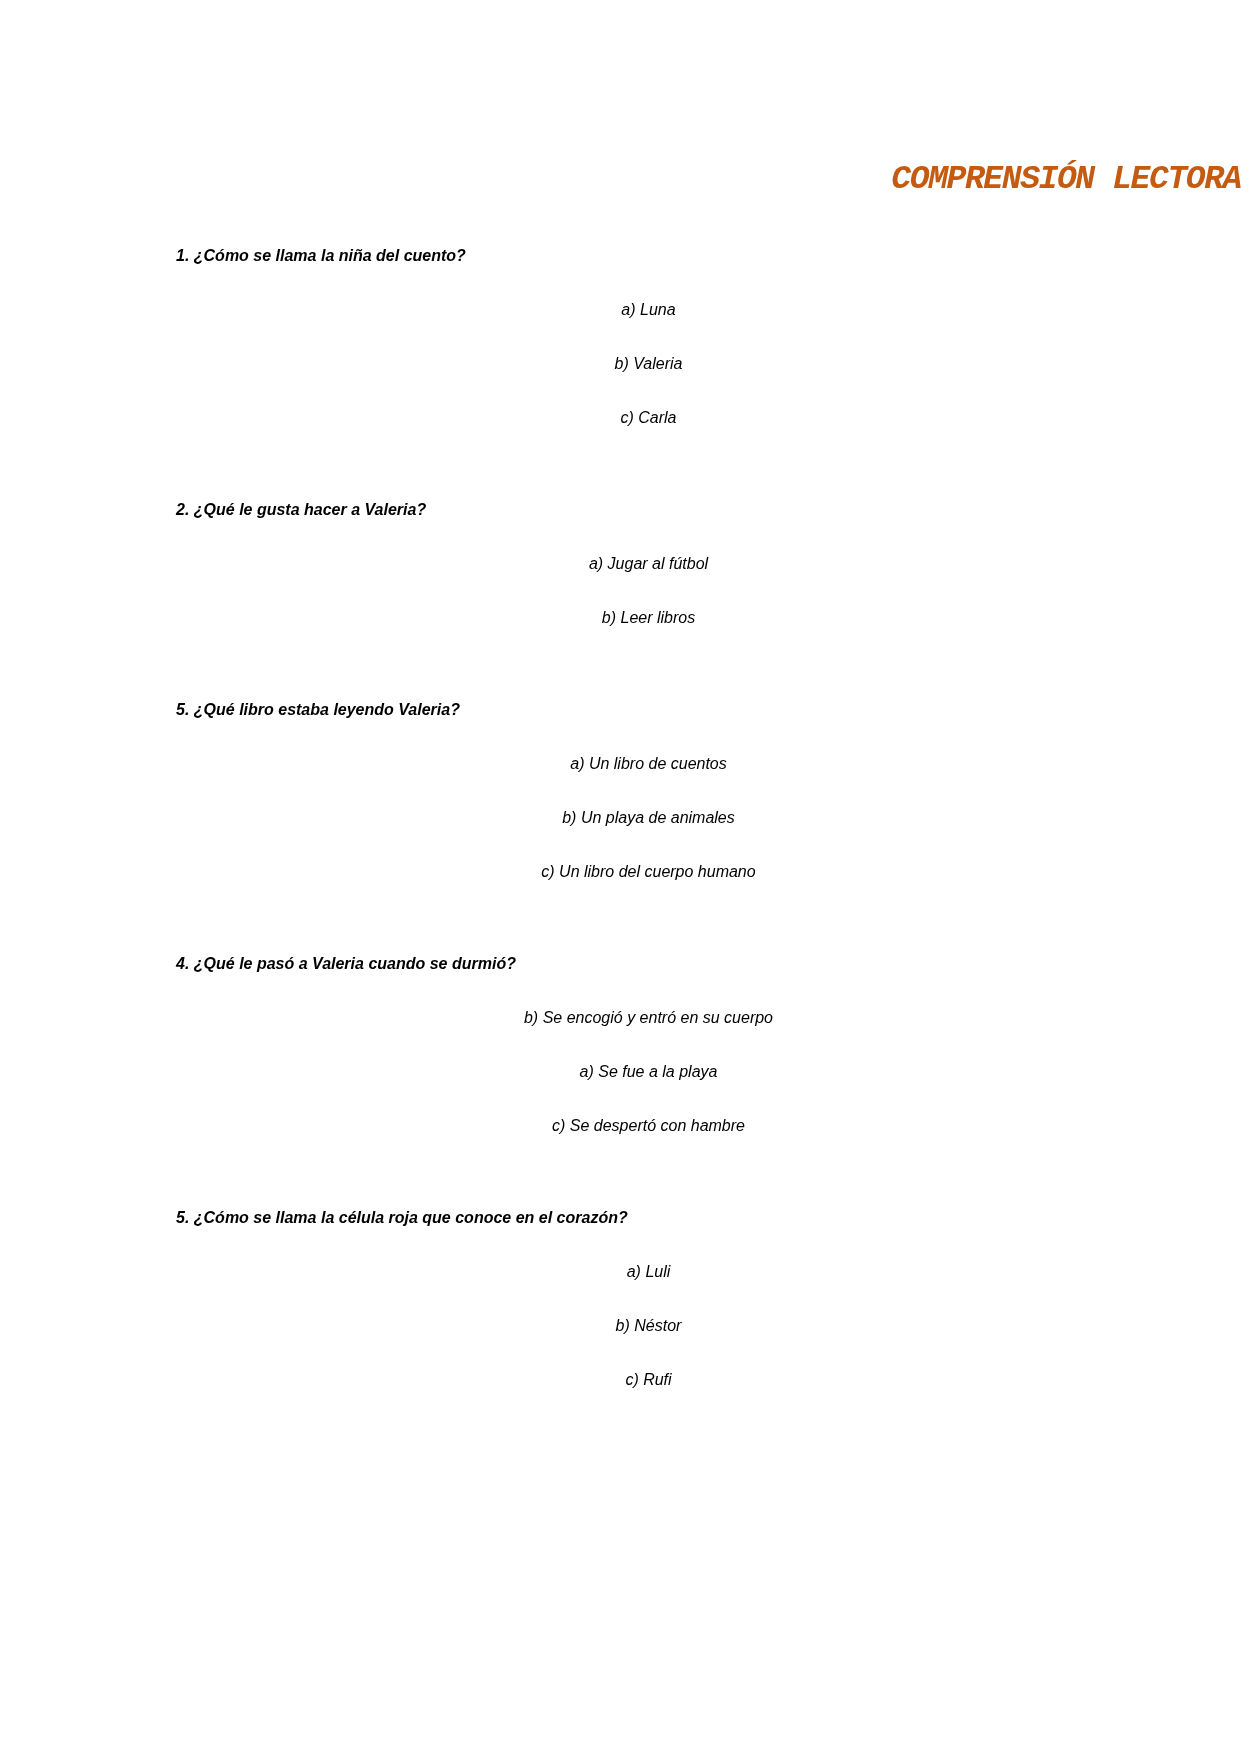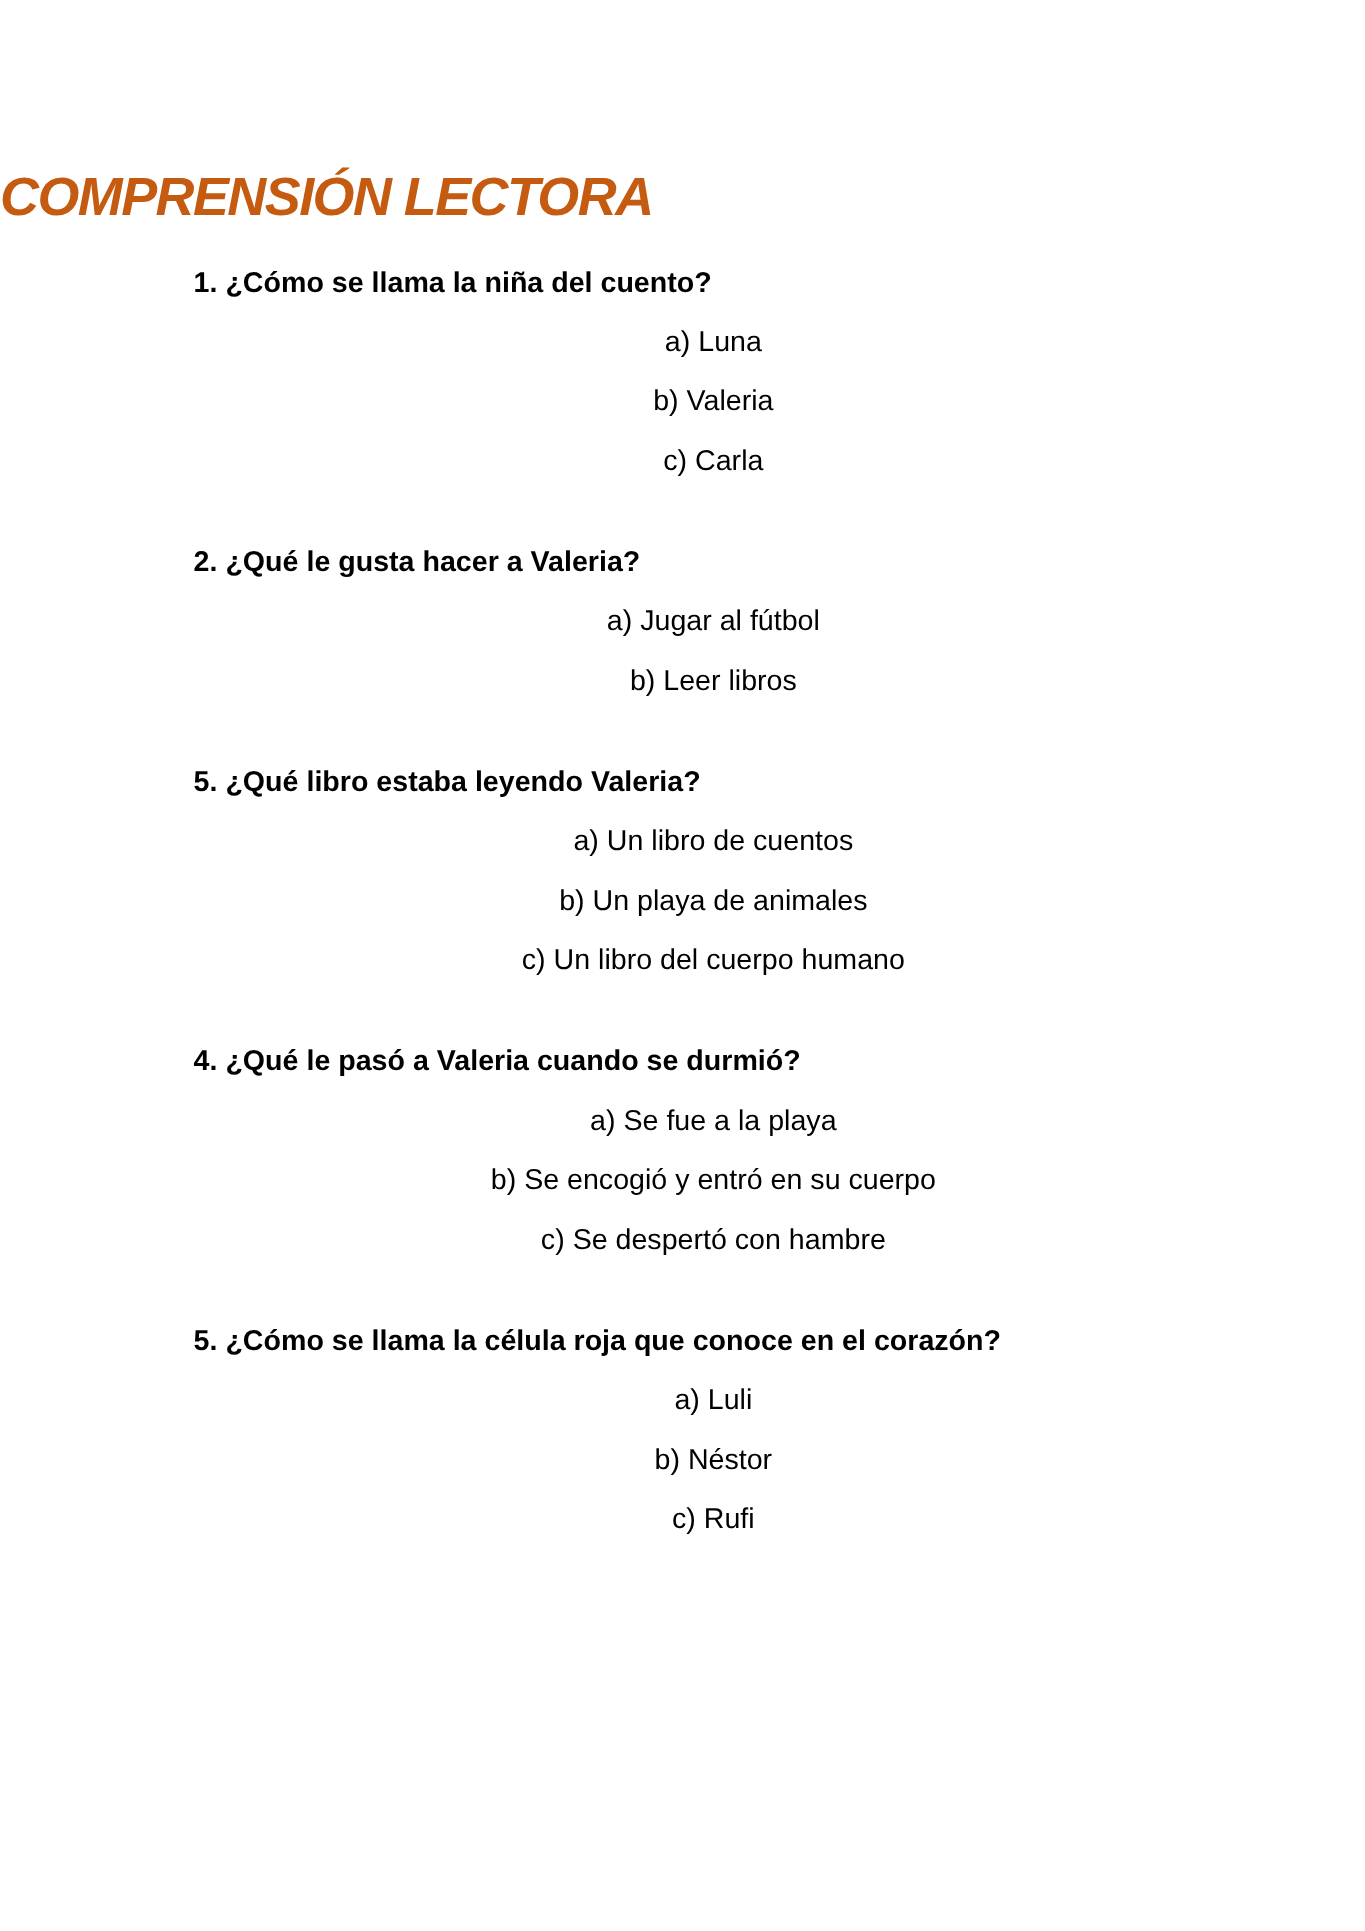--- a/index.html
+++ b/index.html
@@ -13,42 +13,44 @@
     min-height: 1755px;
     background: #ffffff;
     font-family: "Liberation Sans", sans-serif;
     color: #000000;
     box-sizing: border-box;
     padding-top: 157px;
     overflow: hidden;
   }
   .doc-title {
     margin: 0;
-    text-align: left;
+    text-align: right;
     font-style: italic;
     font-weight: 700;
-    font-size: 49px;
+    font-size: 33px;
     line-height: 45px;
     letter-spacing: -1.4px;
     color: var(--accent, #C55A11);
     white-space: nowrap;
+    font-family: Liberation Mono, monospace;
   }
   .questions {
     padding-left: 176px;
     padding-right: 120px;
     padding-top: 41px;
   }
   .q-block {
     margin: 0 0 66px 0;
   }
   .q-block p {
     margin: 0 0 28px 0;
-    font-size: 26px;
+    font-size: 16px;
     line-height: 26px;
     white-space: nowrap;
+    font-style: italic;
   }
   .q-text {
     font-weight: 700;
   }
   .opt-text {
     font-weight: 400;
     text-align: center;
   }
 </style>
 </head>
@@ -75,22 +77,22 @@
 
     <div class="q-block">
       <p class="q-text">5. ¿Qué libro estaba leyendo Valeria?</p>
       <p class="opt-text">a) Un libro de cuentos</p>
       <p class="opt-text">b) Un playa de animales</p>
       <p class="opt-text">c) Un libro del cuerpo humano</p>
     </div>
 
     <div class="q-block">
       <p class="q-text">4. ¿Qué le pasó a Valeria cuando se durmió?</p>
+      <p class="opt-text">b) Se encogió y entró en su cuerpo</p>
       <p class="opt-text">a) Se fue a la playa</p>
-      <p class="opt-text">b) Se encogió y entró en su cuerpo</p>
       <p class="opt-text">c) Se despertó con hambre</p>
     </div>
 
     <div class="q-block">
       <p class="q-text">5. ¿Cómo se llama la célula roja que conoce en el corazón?</p>
       <p class="opt-text">a) Luli</p>
       <p class="opt-text">b) Néstor</p>
       <p class="opt-text">c) Rufi</p>
     </div>
 

